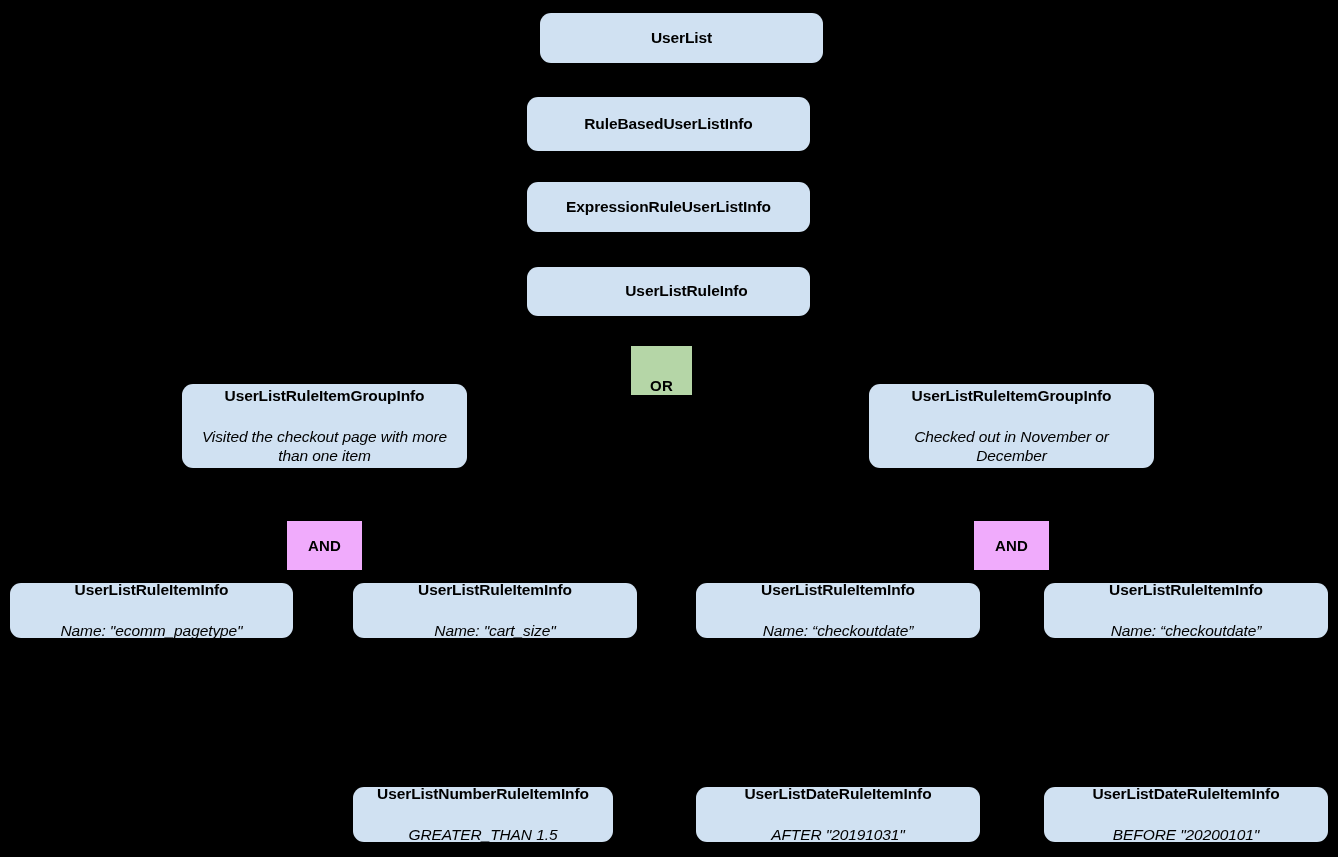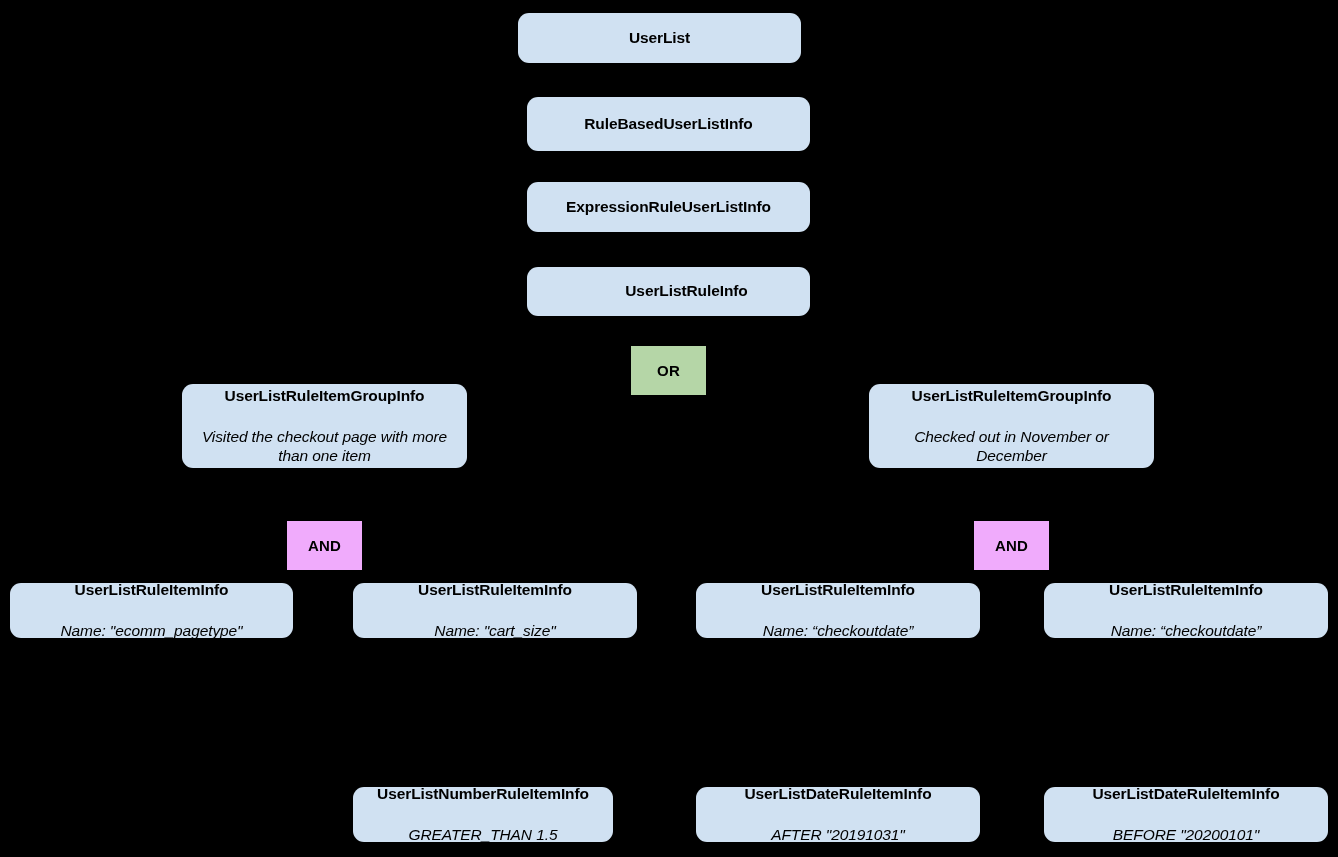--- a/index.html
+++ b/index.html
@@ -75,26 +75,26 @@
   }
   .subtitle.nowrap { white-space: nowrap; }
 
   .oplabel {
     font-weight: bold;
     font-size: 15px;
     letter-spacing: 0.2px;
   }
 
   
-  #n-userlist            { left: 518px; top: 13px;  width: 283px; height: 50px; }
+  #n-userlist            { left: 540px; top: 13px;  width: 283px; height: 50px; }
   #n-rulebased           { left: 527px; top: 97px;  width: 283px; height: 54px; }
   #n-expression          { left: 527px; top: 182px; width: 283px; height: 50px; }
   #n-userlistrule        { left: 527px; top: 267px; width: 283px; height: 49px; padding-left: 46px; }
 
-  #n-or                  { left: 631px; top: 346px; width: 75px;  height: 49px; }
+  #n-or                  { left: 631px; top: 346px; width: 61px;  height: 49px; justify-content: flex-end; }
 
   #n-group-left          { left: 182px; top: 384px; width: 285px; height: 84px; }
   #n-group-right         { left: 869px; top: 384px; width: 285px; height: 84px; }
 
   #n-and-left            { left: 287px; top: 514px; width: 75px;  height: 49px; }
   #n-and-right           { left: 974px; top: 514px; width: 75px;  height: 49px; }
 
   #n-item-0              { left: 10px;   top: 583px; width: 283px; height: 55px; }
   #n-item-1              { left: 353px;  top: 583px; width: 284px; height: 55px; }
   #n-item-2              { left: 696px;  top: 583px; width: 284px; height: 55px; }

